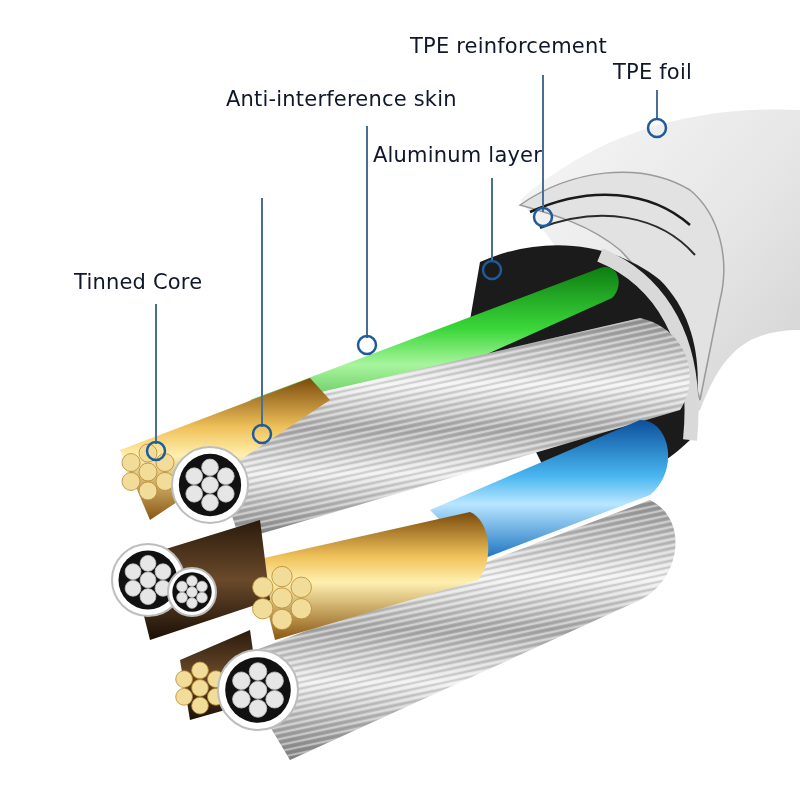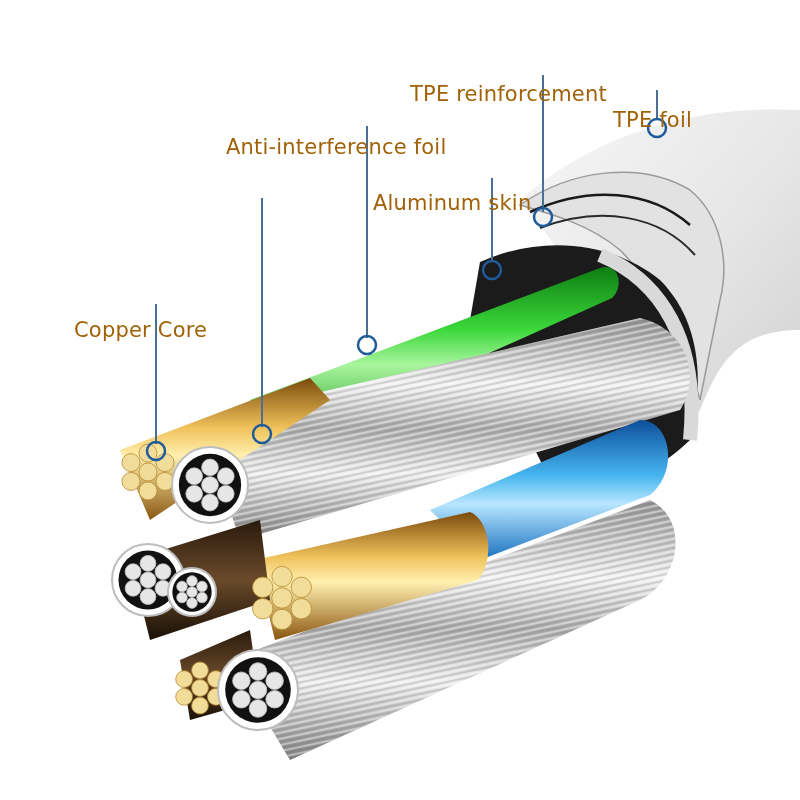--- a/index.html
+++ b/index.html
@@ -1,18 +1,18 @@
 <!DOCTYPE html>
 <html><head>
 <meta charset="utf-8">
 <style>
   html,body{margin:0;padding:0;background:#ffffff;}
   #stage{position:relative;width:800px;height:800px;overflow:hidden;background:#ffffff;font-family:"DejaVu Sans",sans-serif;}
   #art{position:absolute;left:0;top:0;width:800px;height:800px;}
-  .label{position:absolute;font-size:21px;color:#a16207;white-space:nowrap;letter-spacing:0.2px;margin-top:48px;}
+  .label{position:absolute;font-size:21px;color:#0f172a;white-space:nowrap;letter-spacing:0.2px;}
 </style>
 </head>
 <body>
 
 <div id="stage">
   <svg id="art" viewBox="0 0 800 800">
     <defs>
       <linearGradient id="jacketG" x1="0" y1="0" x2="1" y2="1">
         <stop offset="0" stop-color="#f7f7f7"></stop>
         <stop offset="0.55" stop-color="#e6e6e6"></stop>
@@ -180,16 +180,16 @@
       <circle cx="492" cy="270" r="9" stroke="#1f5a9a" stroke-width="2.5"></circle>
       <line x1="262" y1="198" x2="262" y2="427"></line>
       <circle cx="262" cy="434" r="9" stroke="#1f5a9a" stroke-width="2.5"></circle>
       <line x1="156" y1="304" x2="156" y2="444"></line>
       <circle cx="156" cy="451" r="9" stroke="#1f5a9a" stroke-width="2.5"></circle>
     </g>
   </svg>
 
   <div class="label" style="left:410px;top:34px;">TPE reinforcement</div>
   <div class="label" style="left:613px;top:60px;">TPE foil</div>
-  <div class="label" style="left:226px;top:87px;">Anti-interference foil</div>
-  <div class="label" style="left:373px;top:143px;">Aluminum skin</div>
-  <div class="label" style="left:74px;top:270px;">Copper Core</div>
+  <div class="label" style="left:226px;top:87px;">Anti-interference skin</div>
+  <div class="label" style="left:373px;top:143px;">Aluminum layer</div>
+  <div class="label" style="left:74px;top:270px;">Tinned Core</div>
 </div>
 
 </body></html>

